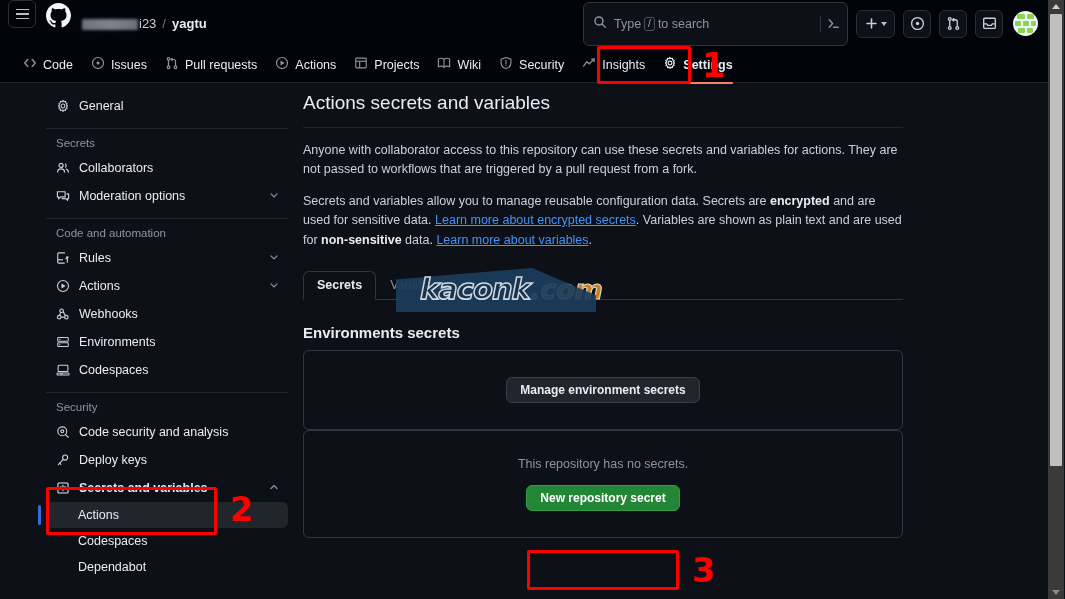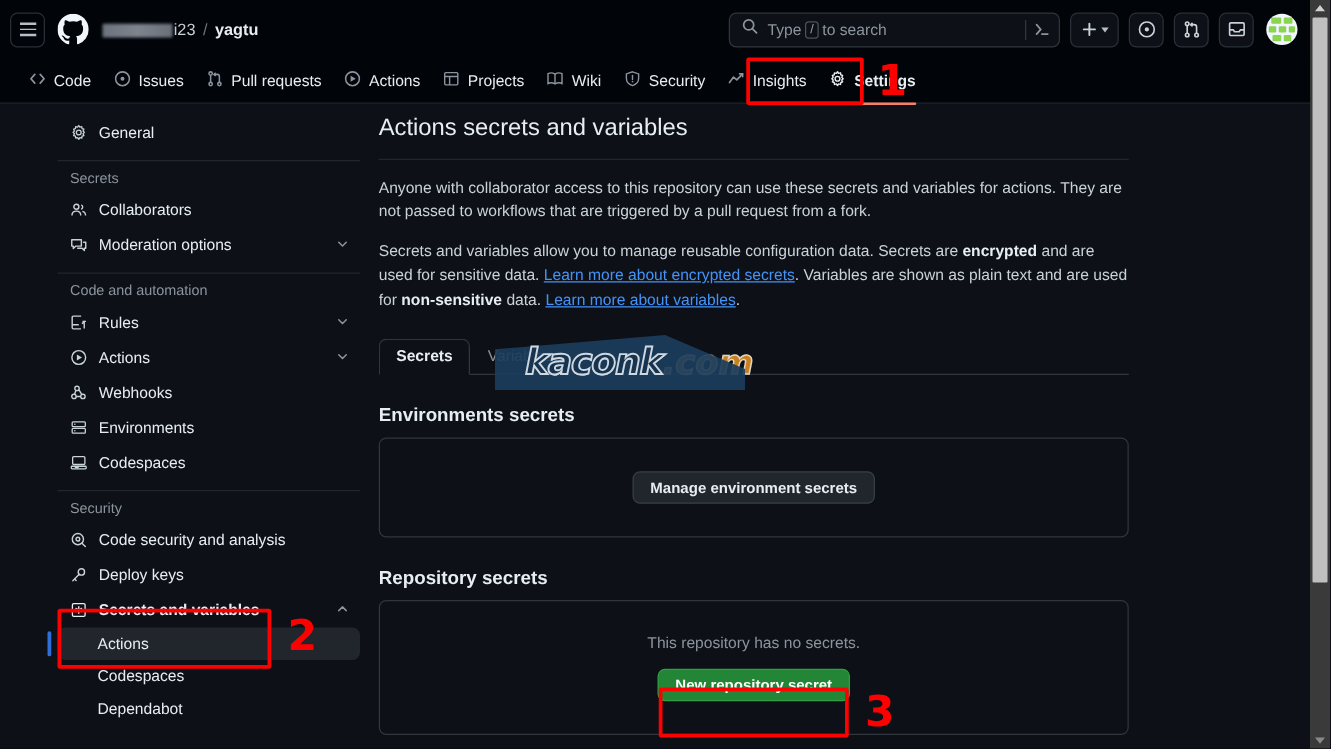--- a/index.html
+++ b/index.html
@@ -8,42 +8,42 @@
     background: #010409;
     font-family: "Liberation Sans", sans-serif;
     overflow: hidden;
   }
   .app { position: relative; width: 1065px; height: 599px; background: #0d1117; overflow: hidden; }
 
   
   .topbar {
     position: absolute; top: 0; left: 0; width: 1048px; height: 47px;
     background: #010409;
-    display: flex; align-items: center; padding: 0 10px 0 8px;
+    display: flex; padding: 0 10px 0 8px;
   }
   .hamburger {
     width: 28px; height: 28px; border: 1px solid #2a2f38; border-radius: 6px;
     display: flex; flex-direction: column; align-items: center; justify-content: center; gap: 3px;
     cursor: pointer; flex: none;
   }
   .hamburger i { display: block; width: 13px; height: 1.5px; background: #b7bec8; }
   .gh-logo { width: 30px; height: 30px; margin-left: 7px; flex: none; display: flex; align-items: center; justify-content: center; }
   .breadcrumb { display: flex; align-items: center; margin-left: 9px; font-size: 13px; color: #e6edf3; }
   .bc-owner {
     display: inline-block; width: 56px; height: 11px;
     background: linear-gradient(90deg,#6d737c,#7e848d,#6a7079);
     border-radius: 1px; filter: blur(1.4px); vertical-align: middle;
   }
   .bc-owner-tail { color: #c9d1d9; font-weight: 400; margin-left: 1px; }
   .bc-sep { color: #6e7681; margin: 0 6px; }
   .bc-repo { color: #e6edf3; font-weight: 600; }
 
   .hdr-right { margin-left: auto; display: flex; align-items: center; gap: 8px; }
   .searchbox {
-    width: 265px; height: 28px; border: 1px solid #30363d; border-radius: 6px;
+    width: 265px; height: 44px; border: 1px solid #30363d; border-radius: 6px;
     display: flex; align-items: center; padding: 0 6px 0 9px; background: #0d1117;
     cursor: text;
   }
   .searchbox .mag { flex: none; margin-right: 7px; }
   .search-ph { font-size: 12.5px; color: #8b949e; display: flex; align-items: center; gap: 3px; white-space: nowrap; }
   .slashkey {
     border: 1px solid #4a525d; border-radius: 3px; font-size: 10px; color: #9aa4af;
     padding: 0px 3px; line-height: 12px; display: inline-block;
   }
   .search-right { margin-left: auto; display: flex; align-items: center; gap: 5px; }
@@ -520,21 +520,20 @@
     <div class="tabs">
       <div class="tab active">Secrets</div>
       <div class="tab">Variables</div>
     </div>
 
     <div class="sec-head">Environments secrets</div>
     <div class="blank-box">
       <button class="btn-grey">Manage environment secrets</button>
     </div>
 
-    <div class="sec-head">Repository secrets</div>
     <div class="blank-box">
       <div class="blank-msg">This repository has no secrets.</div>
       <button class="btn-green">New repository secret</button>
     </div>
   </div>
 
   <div class="wm">
     <div class="wm-poly"></div>
     <span class="wm-t1">kaconk</span><span class="wm-t2">.com</span>
   </div>

